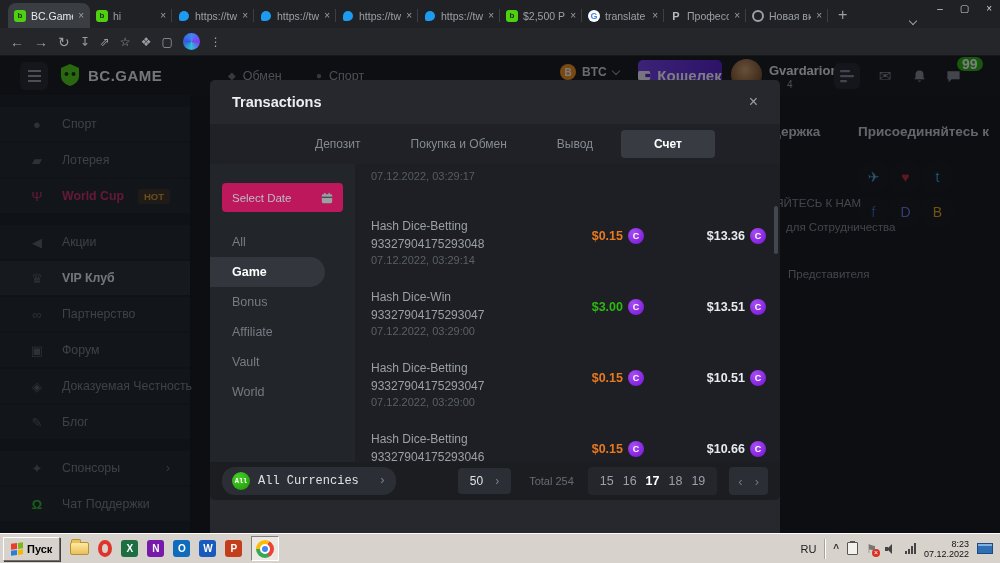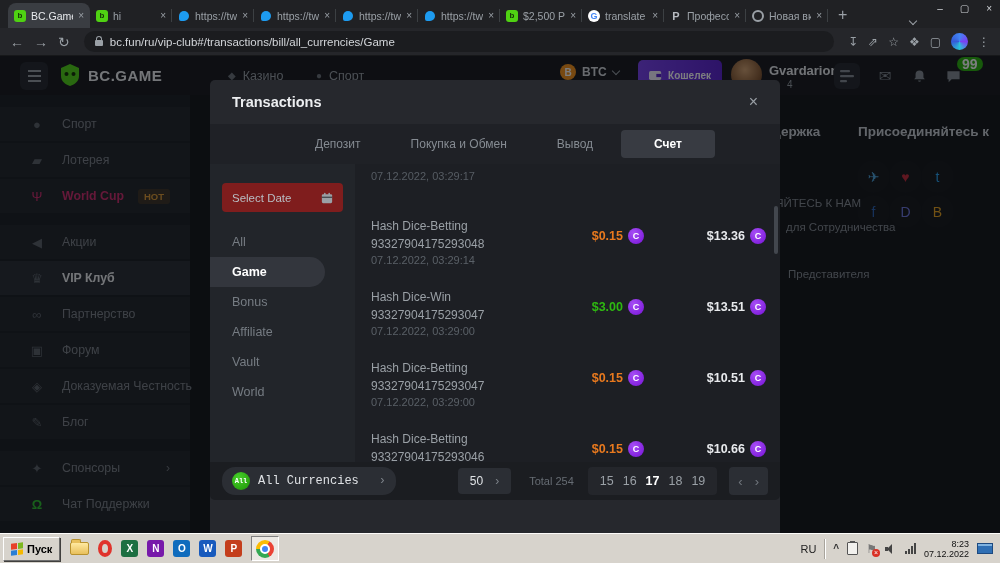--- a/index.html
+++ b/index.html
@@ -40,21 +40,21 @@
   .siteheader{position:absolute;left:0;top:0;width:1000px;height:39px;background:#191b1f;}
   .hmb{position:absolute;left:20px;top:6px;width:28px;height:28px;background:#26292e;border-radius:6px;display:flex;flex-direction:column;gap:3px;align-items:center;justify-content:center;}
   .hmb span{width:13px;height:2px;background:#9aa0a6;display:block;}
   .brand{position:absolute;left:58px;top:7px;display:flex;align-items:center;gap:6px;}
   .brandname{font-size:15px;font-weight:bold;color:#eef0f2;letter-spacing:.5px;}
   .hnav{position:absolute;top:0;height:39px;display:flex;align-items:center;gap:7px;color:#9aa0a6;font-size:12.5px;}
   .hnav .nico{font-size:10px;color:#6d737a;}
   .btcsel{position:absolute;left:560px;top:8px;display:flex;align-items:center;gap:6px;}
   .btccoin{width:16px;height:16px;border-radius:50%;background:#f7931a;color:#fff;font-size:10px;font-weight:bold;display:flex;align-items:center;justify-content:center;}
   .btclabel{color:#d5d8dc;font-size:12px;font-weight:bold;}
-  .walletbtn{position:absolute;left:638px;top:4px;width:84px;height:30px;border-radius:5px;background:linear-gradient(90deg,#7a43ef,#5b23cf);display:flex;align-items:center;justify-content:center;gap:6px;color:#fff;font-size:10px;font-weight:bold;}
+  .walletbtn{position:absolute;left:638px;top:4px;width:84px;height:30px;border-radius:5px;background:linear-gradient(90deg,#7a43ef,#5b23cf);display:flex;align-items:center;justify-content:center;gap:6px;color:#fff;font-size:15px;font-weight:bold;}
   .avatar{position:absolute;left:731px;top:3px;width:31px;height:31px;border-radius:50%;background:radial-gradient(circle at 45% 35%,#d3a271,#8a5c35 60%,#4a3018);}
   .uname{position:absolute;left:769px;top:7px;color:#e8eaed;font-size:13px;font-weight:bold;}
   .ulevel{position:absolute;left:787px;top:23px;color:#9aa0a6;font-size:10px;}
   .hicon{position:absolute;top:7px;width:26px;height:26px;display:flex;align-items:center;justify-content:center;color:#878d94;}
   .hicon.boxed{background:#26292e;border-radius:6px;}
   .chatbadge{position:absolute;left:957px;top:1px;height:14px;padding:0 5px;border-radius:7px;background:#2db30e;color:#fff;font-size:14px;font-weight:bold;display:flex;align-items:center;}
 
   .sidebar{position:absolute;left:0;top:39px;width:190px;height:438px;background:#1d2024;padding-top:12px;}
   .sitem{height:34px;margin-bottom:2px;background:#23262a;display:flex;align-items:center;position:relative;}
   .sitem .sico{position:absolute;left:28px;width:18px;text-align:center;font-size:13px;color:#5c636a;}
@@ -78,21 +78,21 @@
   
   .modal{position:absolute;left:210px;top:24px;width:570px;height:488px;background:#26282d;border-radius:5px;z-index:10;display:flex;flex-direction:column;}
   .mhead{height:44px;display:flex;align-items:center;padding:0 22px;}
   .mtitle{font-size:14.5px;font-weight:bold;color:#eceef0;}
   .mclose{margin-left:auto;color:#9aa0a6;font-size:16px;cursor:default;}
   .mtabs{height:40px;background:#1f2126;display:flex;align-items:center;justify-content:center;gap:6px;padding-left:18px;}
   .mtab{height:28px;display:flex;align-items:center;padding:0 22px;font-size:12px;color:#858b92;border-radius:4px;}
   .mtab.active{background:#383b42;color:#fff;font-weight:bold;padding:0 33px;}
   .mbody{height:298px;display:flex;overflow:hidden;position:relative;}
   .mleft{width:145px;background:#22252a;padding:12px;flex:none;}
-  .datebtn{margin-top:7px;height:29px;background:#7f1d1d;border-radius:4px;display:flex;align-items:center;justify-content:space-between;padding:0 10px;}
+  .datebtn{margin-top:7px;height:29px;background:#be185d;border-radius:4px;display:flex;align-items:center;justify-content:space-between;padding:0 10px;}
   .datebtn span{color:#b9bec4;font-size:11.5px;}
   .filters{margin-top:15px;}
   .fitem{height:30px;display:flex;align-items:center;padding-left:10px;color:#767c83;font-size:12.5px;}
   .fitem.active{margin-left:-12px;padding-left:22px;width:calc(100% - 6px);background:#33363d;border-radius:0 15px 15px 0;color:#fff;font-weight:bold;}
   .mlist{flex:1;background:#1d1f24;padding:6px 14px 0 16px;overflow:hidden;}
   .partialdate{font-size:11px;color:#565c63;height:14px;margin-bottom:34px;}
   .trow{height:71px;display:flex;}
   .tinfo{flex:1;}
   .ttitle{font-size:12px;color:#9aa0a6;line-height:17px;}
   .tid{font-size:12px;color:#9aa0a6;line-height:17px;margin-top:1px;}
@@ -213,24 +213,20 @@
     <span>–</span>
     <span>▢</span>
     <span>×</span>
   </div>
 </div>
 
 <div class="toolbar">
   <span class="navbtn">←</span>
   <span class="navbtn">→</span>
   <span class="navbtn">↻</span>
-  <div class="omnibox">
-    <span class="lockb"></span>
-    <span class="url">bc.fun/ru/vip-club#/transactions/bill/all_currencies/Game</span>
-  </div>
   <span class="tbico">↧</span>
   <span class="tbico">⇗</span>
   <span class="tbico">☆</span>
   <span class="tbico">❖</span>
   <span class="tbico">▢</span>
   <span class="tbavatar"></span>
   <span class="tbico">⋮</span>
 </div>
 
 <div class="page">
@@ -244,21 +240,21 @@
     <div class="brand">
       <svg width="24" height="24" viewBox="0 0 24 24">
           <path d="M12 1l9 4v8c0 5-4 8.5-9 10-5-1.5-9-5-9-10V5z" fill="#53d417"></path>
           <circle cx="8.5" cy="11" r="2" fill="#143306"></circle>
           <circle cx="15.5" cy="11" r="2" fill="#143306"></circle>
         </svg>
       <span class="brandname">BC.GAME</span>
     </div>
     <div class="hnav" style="left:228px;">
       <span class="nico">◆</span>
-      <span>Казино</span>
+      <span>Обмен</span>
     </div>
     <div class="hnav" style="left:316px;">
       <span class="nico">●</span>
       <span>Спорт</span>
     </div>
     <div class="btcsel">
       <span class="btccoin">B</span>
       <span class="btclabel">BTC</span>
       <span class="chev" style="color:#9aa0a6;margin-top:-3px;"></span>
     </div>

